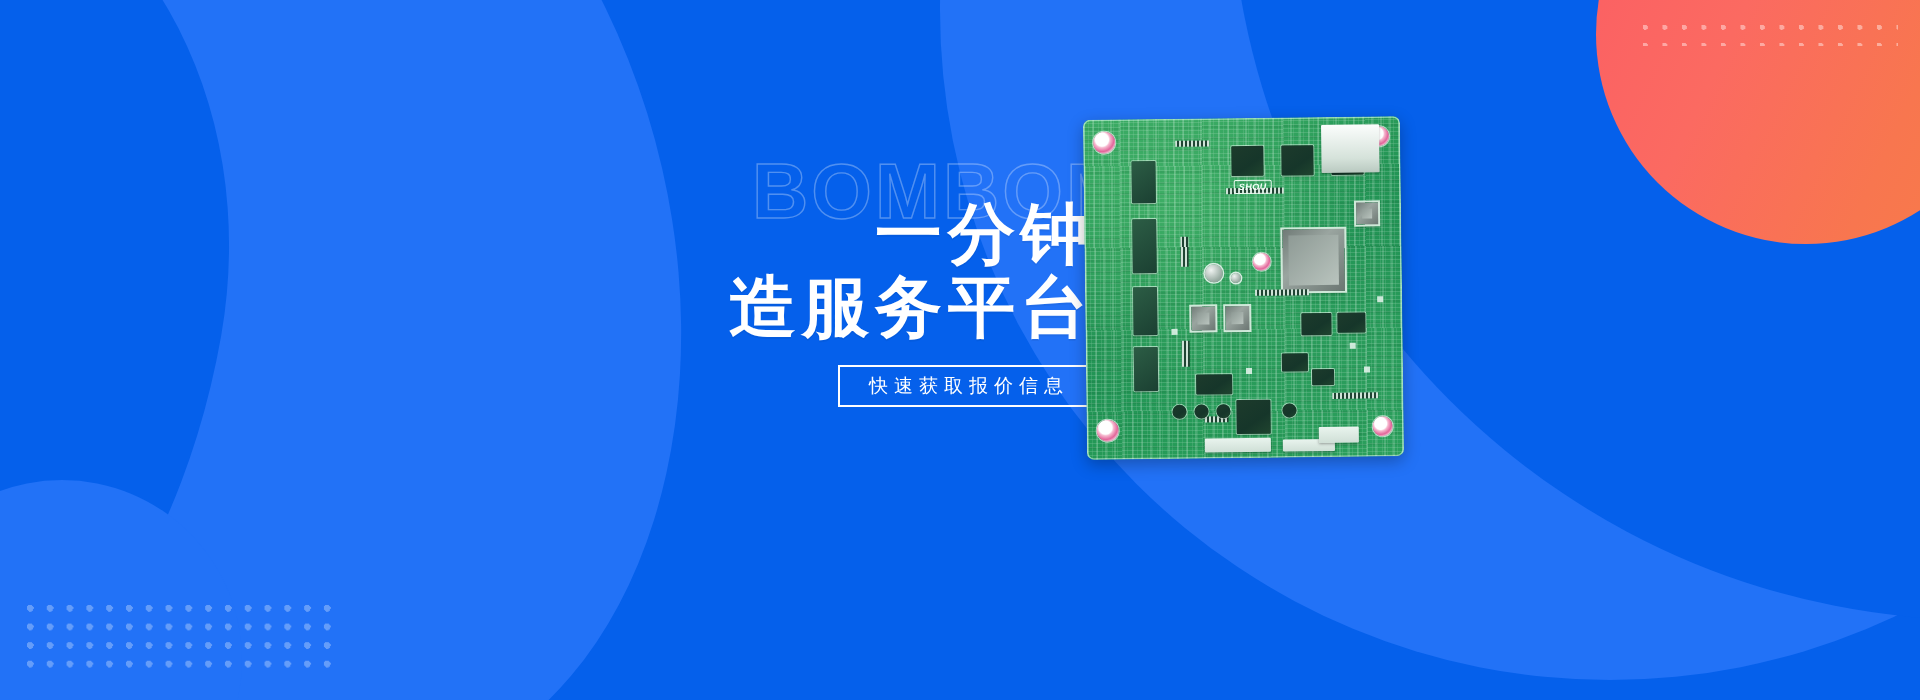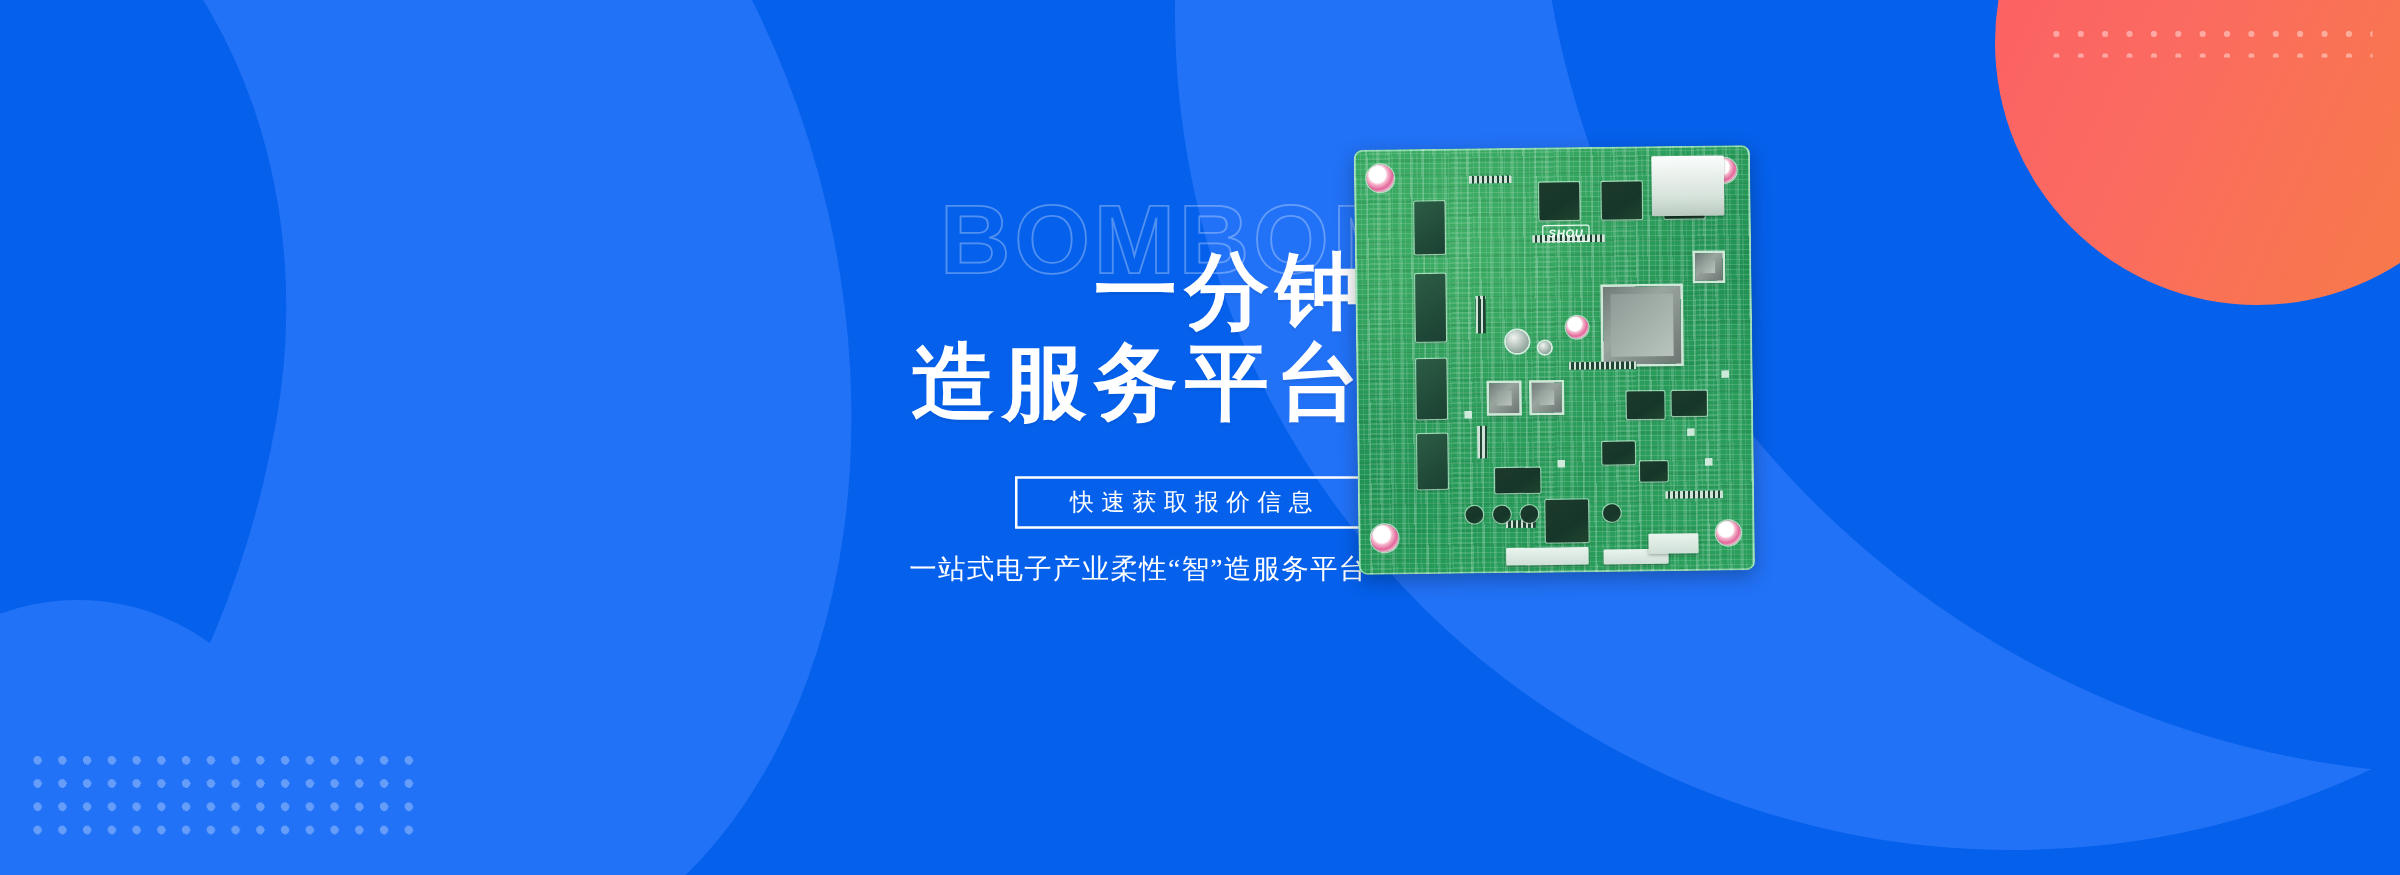--- a/index.html
+++ b/index.html
@@ -109,22 +109,22 @@
     font-weight:700;
     line-height:1.085;
     letter-spacing:6px;
     text-align:right;
     white-space:nowrap;
     text-shadow:0 2px 0 rgba(0,0,0,.05);
   }
   .headline .l2{ display:block; }
 
   .cta{
-    margin:38px 0 0 auto;
-    width:282px; height:42px;
+    margin:22px 0 0 auto;
+    width:256px; height:42px;
     border:2px solid #ffffff;
     display:flex; align-items:center; justify-content:center;
     color:#ffffff;
     font-size:19px;
     font-weight:400;
     letter-spacing:6px;
     text-indent:6px;
     cursor:pointer;
     background:transparent;
   }
@@ -225,21 +225,20 @@
   <div class="watermark">BOMBOM</div>
 
   <div class="copy">
     <div class="headline">
       <span>一分钟</span>
       <span class="l2">造服务平台</span>
     </div>
 
     <div class="cta">快速获取报价信息</div>
 
-    <div class="subtitle">一站式电子产业柔性“智”造服务平台</div>
   </div>
 
   <div class="board-wrap">
     <div class="board">
       <div class="silk"></div>
       <div class="silk2"></div>
 
       <div class="hole" style="left:10px;  top:12px;  width:22px; height:22px;"></div>
       <div class="hole" style="left:286px; top:10px; width:20px; height:20px;"></div>
       <div class="hole" style="left:10px;  top:300px; width:22px; height:22px;"></div>

